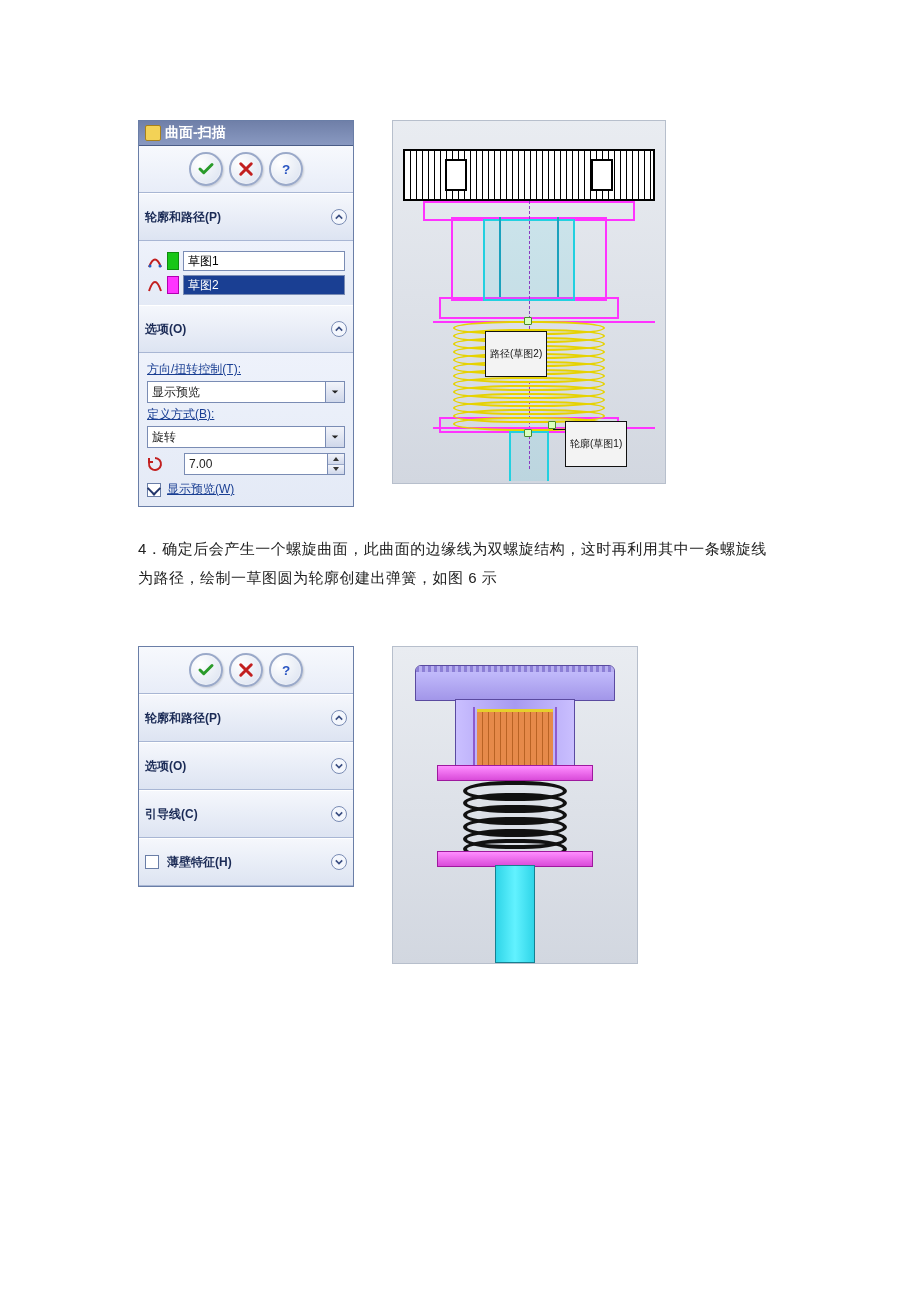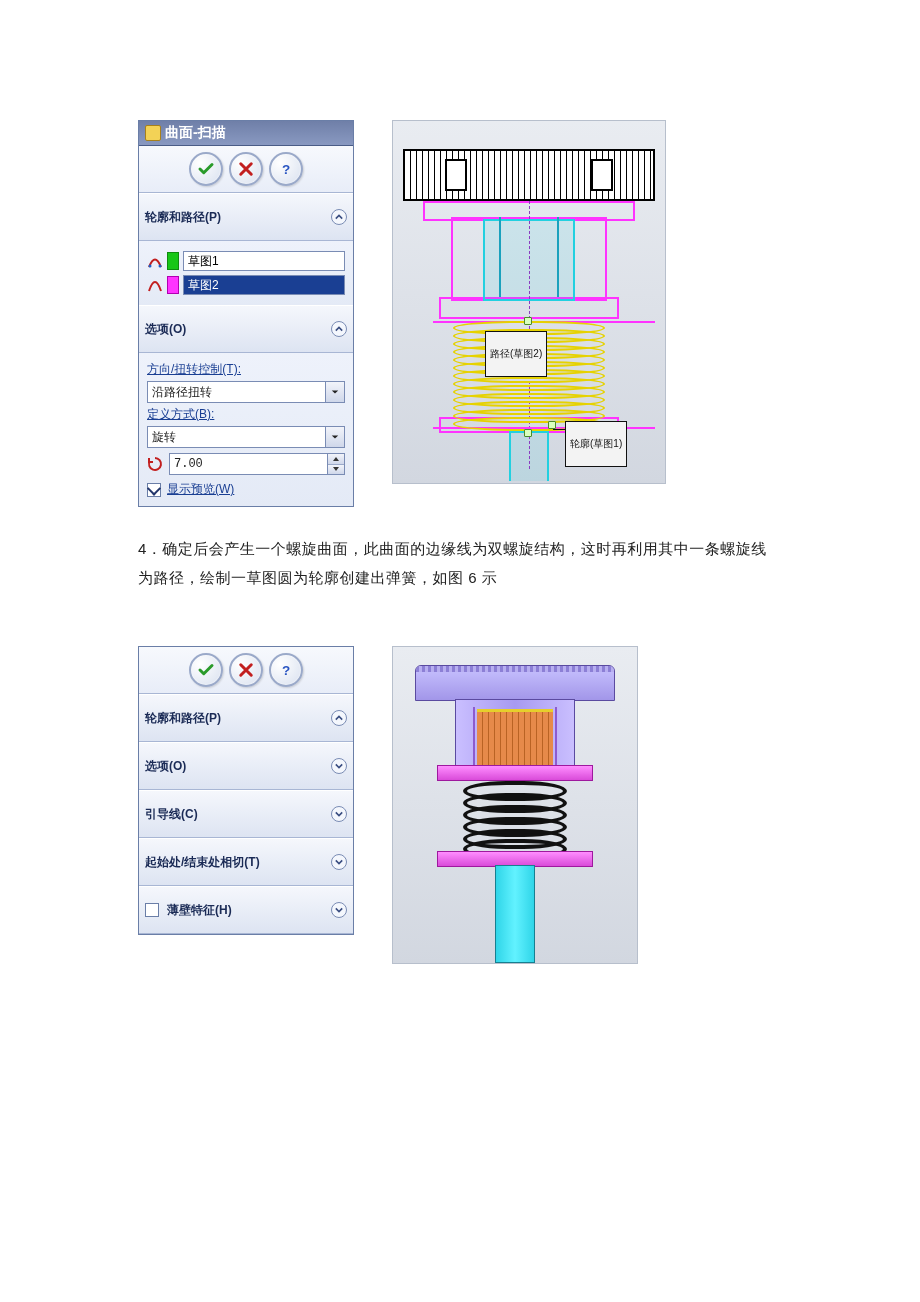--- a/index.html
+++ b/index.html
@@ -96,21 +96,21 @@
   }
   .field.selected { background:#1a3f93; color:#fff; }
   .opt-label { color:#1a3f93; text-decoration:underline; font-size:12px; margin:2px 0; }
   .combo { display:flex; align-items:stretch; height:20px; border:1px solid #7a8cb4; background:#fff; margin:3px 0; }
   .combo .combo-text { flex:1; padding:1px 4px; line-height:18px; }
   .combo .combo-btn {
     width:18px; background:linear-gradient(#f2f4fa,#cfd7ea);
     border-left:1px solid #7a8cb4; display:flex; align-items:center; justify-content:center; cursor:pointer;
   }
   .combo .combo-btn svg{width:8px;height:8px;}
-  .spin-row { display:flex; align-items:center; gap:6px; margin:5px 0 3px 0;font-family:Liberation Mono, monospace; }
+  .spin-row { display:flex; align-items:center; gap:21px; margin:5px 0 3px 0; }
   .spin-icon { width:16px; height:16px; }
   .spin { flex:1; display:flex; border:1px solid #7a8cb4; background:#fff; height:20px; }
   .spin .spin-text{flex:1; padding:1px 4px; line-height:18px;}
   .spin .spin-btns{width:16px; display:flex; flex-direction:column; border-left:1px solid #7a8cb4;}
   .spin .sb{flex:1; background:linear-gradient(#f2f4fa,#cfd7ea); display:flex; align-items:center; justify-content:center; cursor:pointer;}
   .spin .sb:first-child{border-bottom:1px solid #9aa9c9;}
   .chk-row{display:flex; align-items:center; gap:6px; margin:6px 0 2px 0;}
   .chk{width:12px;height:12px;border:1px solid #6a7ea7;background:#fff;display:inline-flex;align-items:center;justify-content:center;cursor:pointer;}
   .chk.checked::after{content:"";width:8px;height:8px;background:none;border-left:2px solid #22356a;border-bottom:2px solid #22356a;transform:rotate(-45deg) translate(1px,-1px);}
   .chk-lbl{color:#1a3f93; text-decoration:underline;}
@@ -242,21 +242,21 @@
         <span>选项(O)</span>
         <span class="chev">
           <svg viewBox="0 0 10 10">
               <path d="M1 7l4-4 4 4" fill="none" stroke="#3a4e82" stroke-width="2"></path>
             </svg>
         </span>
       </div>
       <div class="section-body">
         <div class="opt-label">方向/扭转控制(T):</div>
         <div class="combo">
-          <div class="combo-text">沿路径扭转</div>
+          <div class="combo-text">显示预览</div>
           <div class="combo-btn">
             <svg viewBox="0 0 10 10">
                 <path d="M1 3l4 4 4-4" fill="#222"></path>
               </svg>
           </div>
         </div>
         <div class="opt-label">定义方式(B):</div>
         <div class="combo">
           <div class="combo-text">旋转</div>
           <div class="combo-btn">
@@ -381,28 +381,20 @@
       </div>
       <div class="section-head">
         <span>引导线(C)</span>
         <span class="chev">
           <svg viewBox="0 0 10 10">
               <path d="M1 3l4 4 4-4" fill="none" stroke="#3a4e82" stroke-width="2"></path>
             </svg>
         </span>
       </div>
       <div class="section-head">
-        <span>起始处/结束处相切(T)</span>
-        <span class="chev">
-          <svg viewBox="0 0 10 10">
-              <path d="M1 3l4 4 4-4" fill="none" stroke="#3a4e82" stroke-width="2"></path>
-            </svg>
-        </span>
-      </div>
-      <div class="section-head">
         <span class="thin-chk-row">
           <span class="thin-chk"></span>
           <span>薄壁特征(H)</span>
         </span>
         <span class="chev">
           <svg viewBox="0 0 10 10">
               <path d="M1 3l4 4 4-4" fill="none" stroke="#3a4e82" stroke-width="2"></path>
             </svg>
         </span>
       </div>

